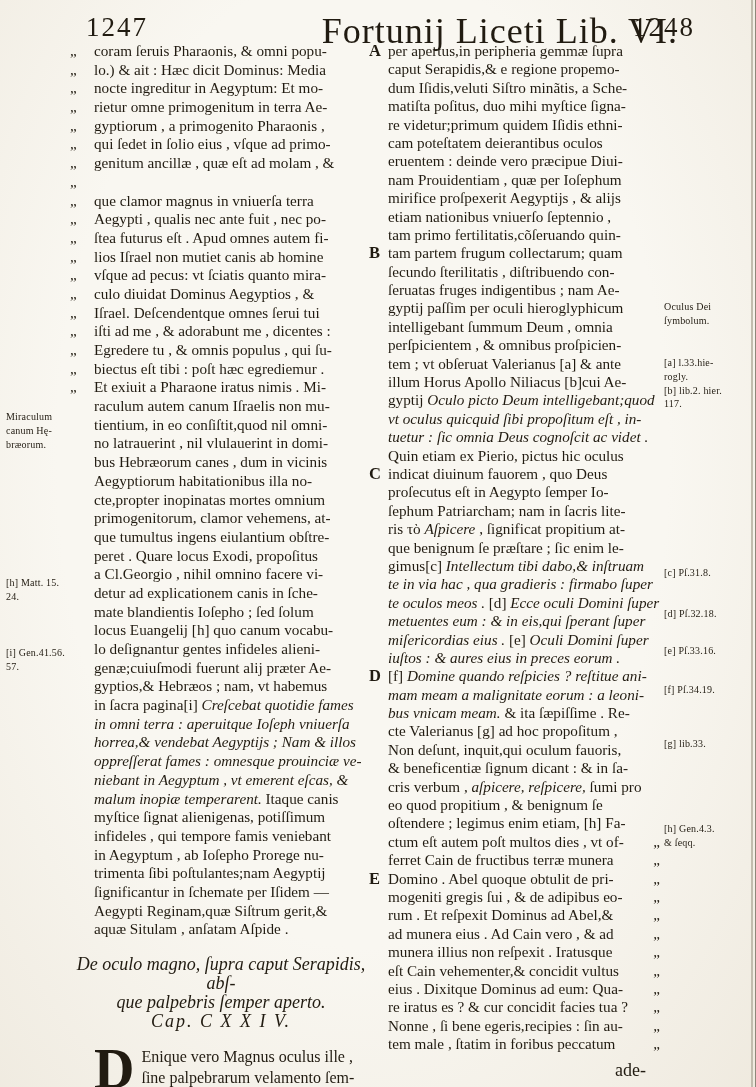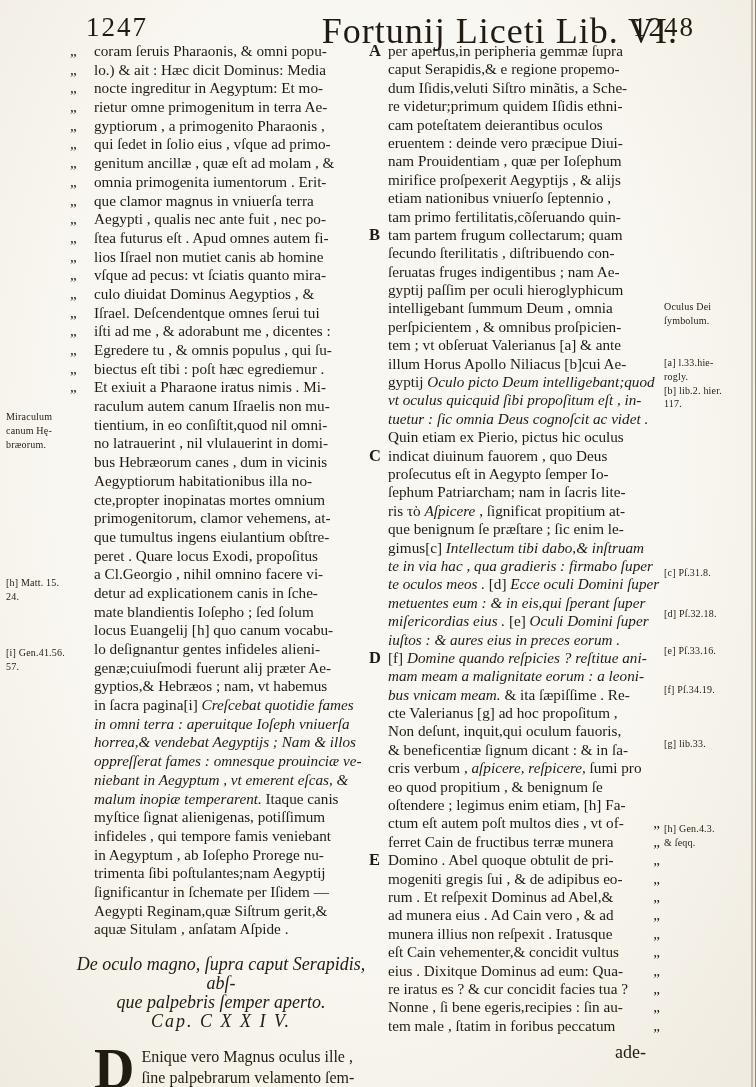--- a/index.html
+++ b/index.html
@@ -89,21 +89,20 @@
         <div class="line">
           <span class="qcell">„</span>
           <span class="t"><span>qui ſedet in ſolio eius , vſque ad primo-</span></span>
         </div>
         <div class="line">
           <span class="qcell">„</span>
           <span class="t"><span>genitum ancillæ , quæ eſt ad molam , &amp;</span></span>
         </div>
         <div class="line">
           <span class="qcell">„</span>
-          <span class="t"><span>omnia primogenita iumentorum .  Erit-</span></span>
         </div>
         <div class="line">
           <span class="qcell">„</span>
           <span class="t"><span>que clamor magnus in vniuerſa terra</span></span>
         </div>
         <div class="line">
           <span class="qcell">„</span>
           <span class="t"><span>Aegypti , qualis nec ante fuit ,  nec po-</span></span>
         </div>
         <div class="line">
@@ -279,20 +278,23 @@
     <div>
         <div class="line">
           <span class="marker">A</span>
           <span class="t"><span>per apertus,in peripheria gemmæ ſupra</span></span>
         </div>
         <div class="line">
           <span class="t"><span>caput Serapidis,&amp; e regione propemo-</span></span>
         </div>
         <div class="line">
           <span class="t"><span>dum Iſidis,veluti Siſtro minãtis, a Sche-</span></span>
+        </div>
+        <div class="line">
+          <span class="t"><span>matiſta poſitus, duo mihi myſtice ſigna-</span></span>
         </div>
         <div class="line">
           <span class="t"><span>re videtur;primum quidem Iſidis ethni-</span></span>
         </div>
         <div class="line">
           <span class="t"><span>cam poteſtatem deierantibus oculos</span></span>
         </div>
         <div class="line">
           <span class="t"><span>eruentem : deinde vero præcipue Diui-</span></span>
         </div>

